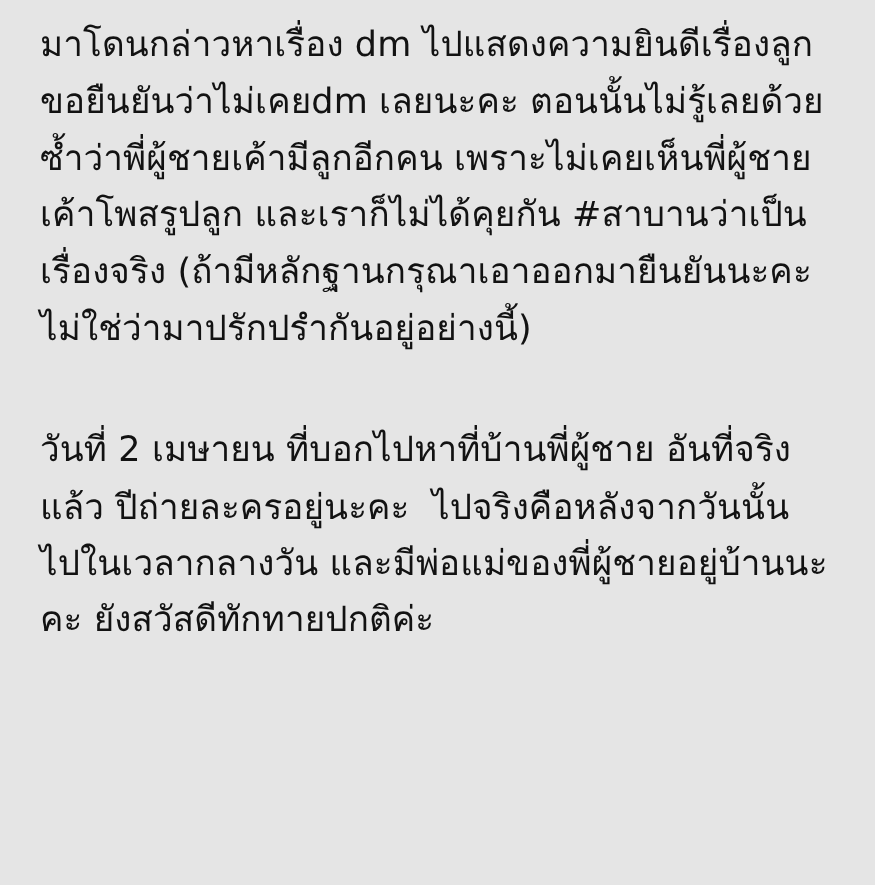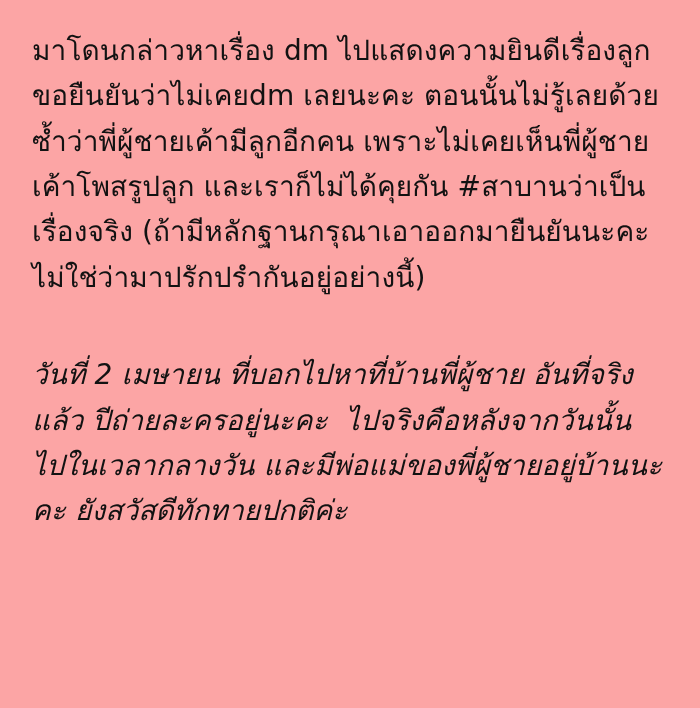--- a/index.html
+++ b/index.html
@@ -11,34 +11,33 @@
     width: 700px;
     height: 708px;
     font-family: "DejaVu Sans", sans-serif;
     color: #111111;
     overflow: hidden;
   }
   .page {
     box-sizing: border-box;
     width: 700px;
     height: 708px;
-    padding: 28px 30px 0 32px;
-    background: #fca5a5;
+    padding: 13px 30px 0 32px;
+    background: #e5e5e5;
   }
   .para {
     font-size: 28px;
     line-height: 1.62;
     letter-spacing: 0.1px;
     color: #121212;
     word-break: break-word;
     white-space: pre-wrap;
   }
   .para + .para {
     margin-top: 52px;
-    font-style: italic;
   }
 </style>
 </head>
 <body>
 
 <div class="page">
   <div class="para">มาโดนกล่าวหาเรื่อง dm ไปแสดงความยินดีเรื่องลูก ขอยืนยันว่าไม่เคยdm เลยนะคะ ตอนนั้นไม่รู้เลยด้วยซ้ำว่าพี่ผู้ชายเค้ามีลูกอีกคน เพราะไม่เคยเห็นพี่ผู้ชายเค้าโพสรูปลูก และเราก็ไม่ได้คุยกัน #สาบานว่าเป็นเรื่องจริง (ถ้ามีหลักฐานกรุณาเอาออกมายืนยันนะคะ ไม่ใช่ว่ามาปรักปรำกันอยู่อย่างนี้)</div>
   <div class="para">วันที่ 2 เมษายน ที่บอกไปหาที่บ้านพี่ผู้ชาย อันที่จริงแล้ว ปีถ่ายละครอยู่นะคะ  ไปจริงคือหลังจากวันนั้น ไปในเวลากลางวัน และมีพ่อแม่ของพี่ผู้ชายอยู่บ้านนะคะ ยังสวัสดีทักทายปกติค่ะ</div>
 </div>
 

